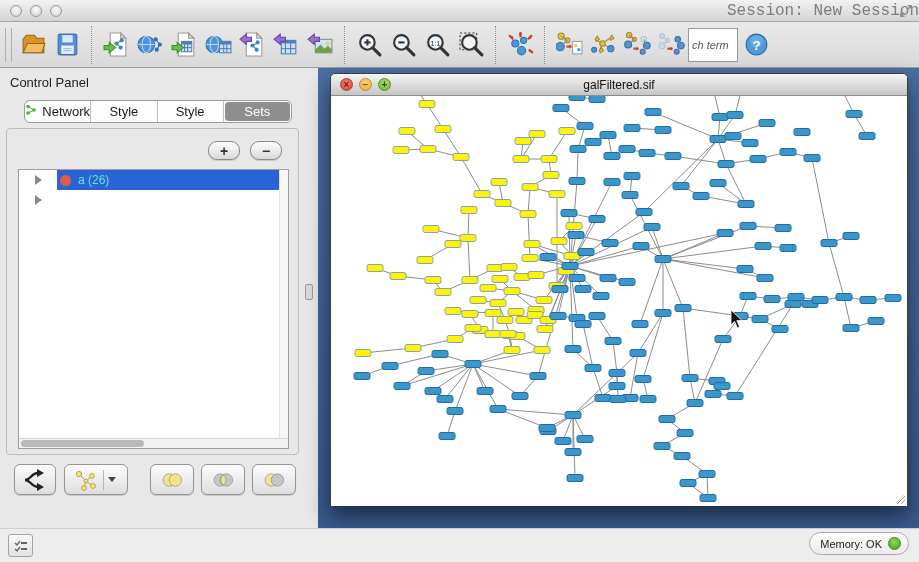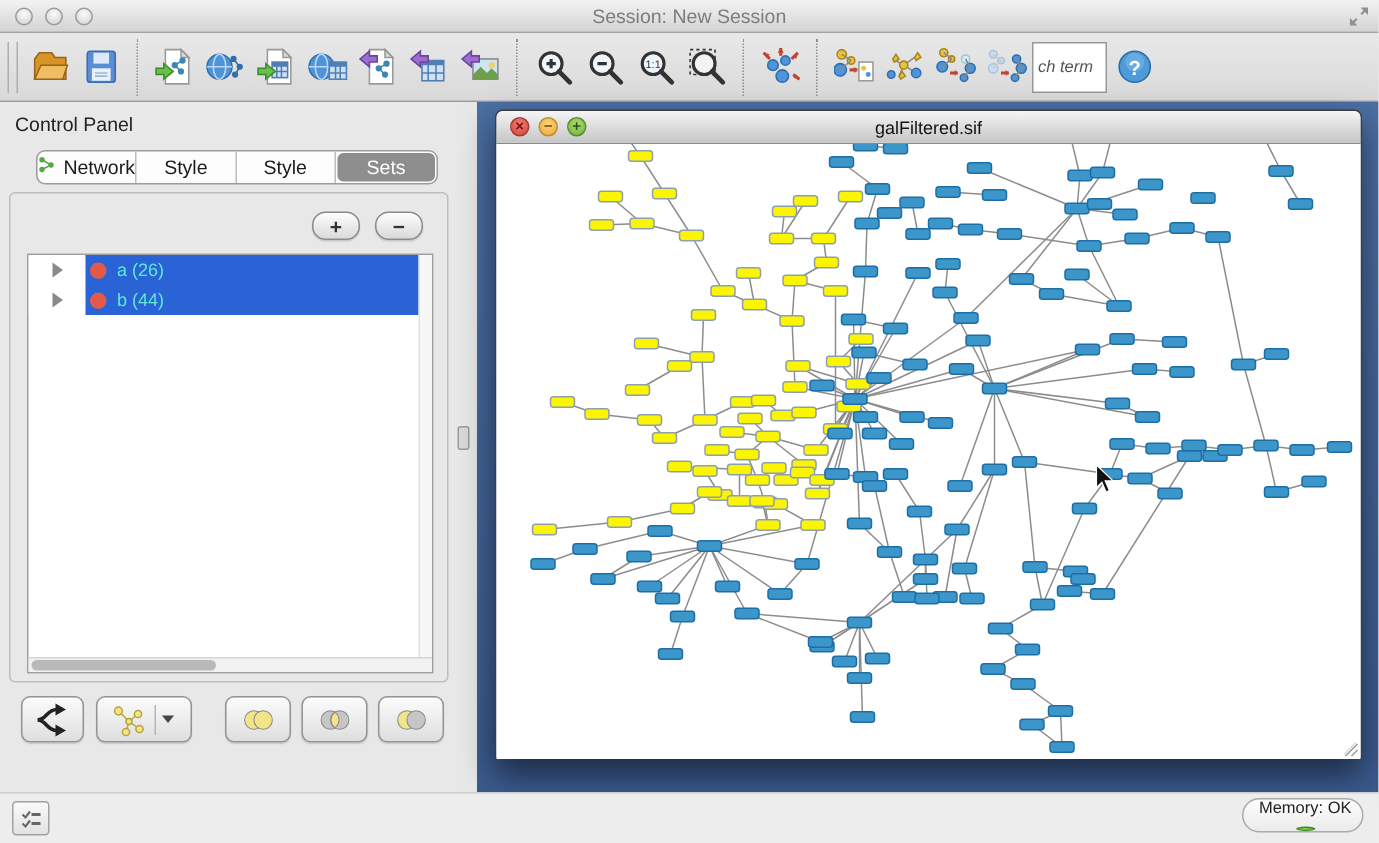--- a/index.html
+++ b/index.html
@@ -6,21 +6,21 @@
   html,body { width:919px; height:562px; }
   body { font-family:"Liberation Sans", sans-serif; background:#e8e8e8; position:relative; overflow:hidden; }
 
   
   .titlebar { position:absolute; left:0; top:0; width:919px; height:22px;
     background:linear-gradient(#f2f2f2,#d4d4d4); border-bottom:1px solid #a3a3a3; }
   .lights { position:absolute; left:10px; top:5px; display:flex; gap:8px; }
   .light { width:12px; height:12px; border-radius:50%;
     background:radial-gradient(circle at 50% 35%, #fbfbfb, #cfcfcf); border:1px solid #9a9a9a; }
   .win-title { position:absolute; left:0; right:0; top:0; height:22px; line-height:22px;
-    text-align:center; font-size:13px; color:#7d7d7d; }
+    text-align:right; font-size:16px; color:#7d7d7d;font-family:Liberation Mono, monospace; }
   .fs-icon { position:absolute; right:6px; top:4px; width:14px; height:14px; color:#8f8f8f; }
 
   
   .toolbar { position:absolute; left:0; top:22px; width:919px; height:46px;
     background:linear-gradient(#e9e9e9,#d9d9d9); border-bottom:1px solid #9c9c9c;
     display:flex; align-items:center; padding:0 4px; }
   .tb-grip { width:7px; height:34px; border-left:1px solid #aeaeae; border-right:1px solid #aeaeae; margin:0 4px 0 1px; }
   .sep { width:1px; height:38px; border-left:1px dotted #8f8f8f; margin:0 7px; }
   .tbtn { width:34px; height:36px; display:flex; align-items:center; justify-content:center; border-radius:4px; }
   .tbtn svg { width:27px; height:27px; }
@@ -92,21 +92,21 @@
   .resize-grip { position:absolute; right:1px; bottom:1px; width:13px; height:13px; }
 
   
   .statusbar { position:absolute; left:0; top:528px; width:919px; height:34px;
     background:#ededed; border-top:1px solid #cdcdcd; }
   .task-btn { position:absolute; left:8px; top:5px; width:25px; height:23px;
     border:1px solid #a2a2a2; border-radius:3px; background:linear-gradient(#fafafa,#e2e2e2);
     display:flex; align-items:center; justify-content:center; }
   .memory-pill { position:absolute; right:10px; top:3px; height:23px; padding:0 7px 0 10px;
     border:1px solid #ababab; border-radius:12px; background:linear-gradient(#fefefe,#ebebeb);
-    display:flex; align-items:center; gap:6px;flex-direction:column; }
+    display:flex; align-items:center; gap:6px; }
   .memory-label { font-size:11px; color:#222; }
   .mem-dot { width:13px; height:13px; border-radius:50%;
     background:radial-gradient(circle at 45% 35%, #8fd65a, #48a21e); border:1px solid #3c861a; }
 </style>
 </head>
 <body>
 
 <div class="titlebar">
   <div class="lights">
     <div class="light"></div>
@@ -354,24 +354,20 @@
           </div>
         <div class="row-body">
           <span class="red-dot"></span>
           <span class="set-label">a (26)</span>
         </div>
       </div>
       <div class="set-row">
         <div class="row-lead">
             <span class="tri"></span>
           </div>
-        <div class="row-body">
-          <span class="red-dot"></span>
-          <span class="set-label">b (44)</span>
-        </div>
       </div>
       <div class="vtrack"></div>
       <div class="hscroll">
           <div class="hthumb"></div>
         </div>
     </div>
   </div>
 
   <div class="cp-buttons">
     <div class="cbtn" style="left:14px; width:42px;">

